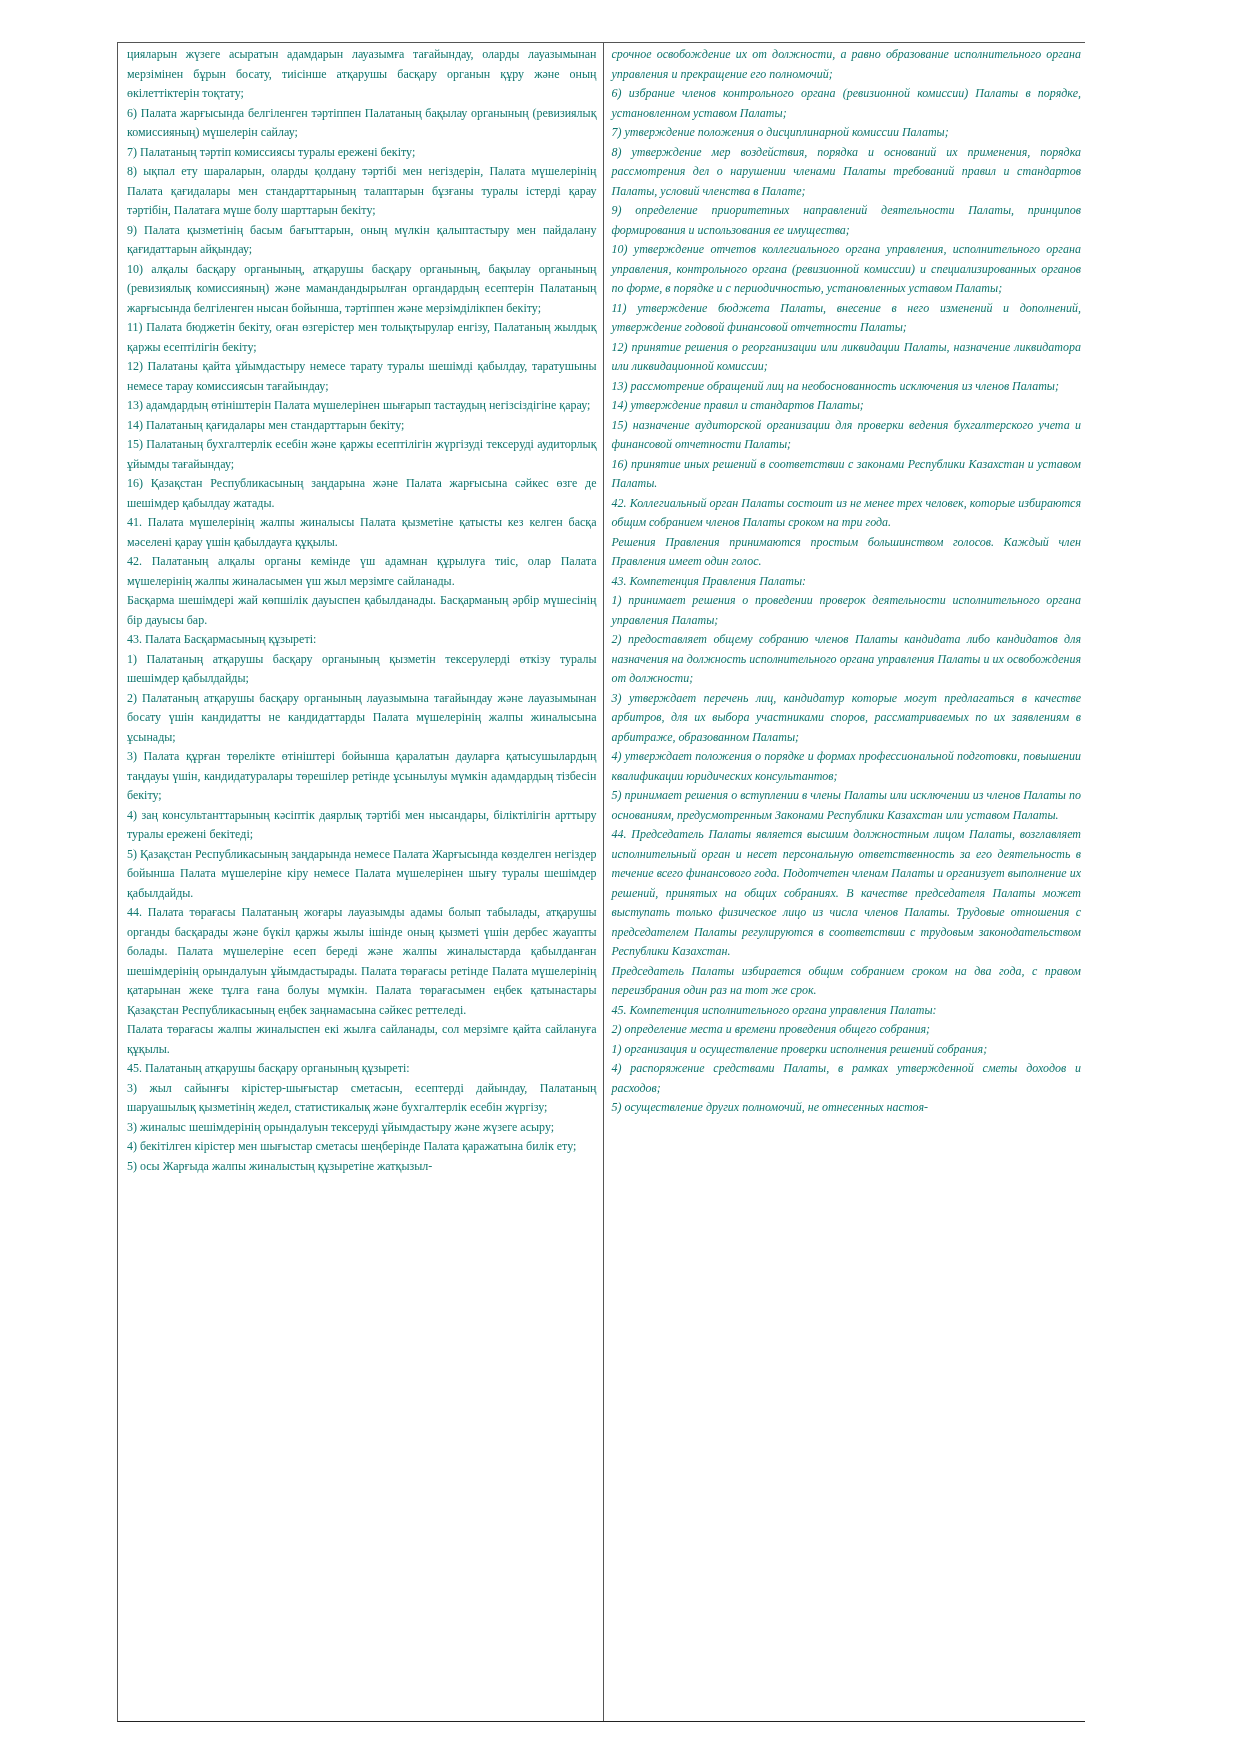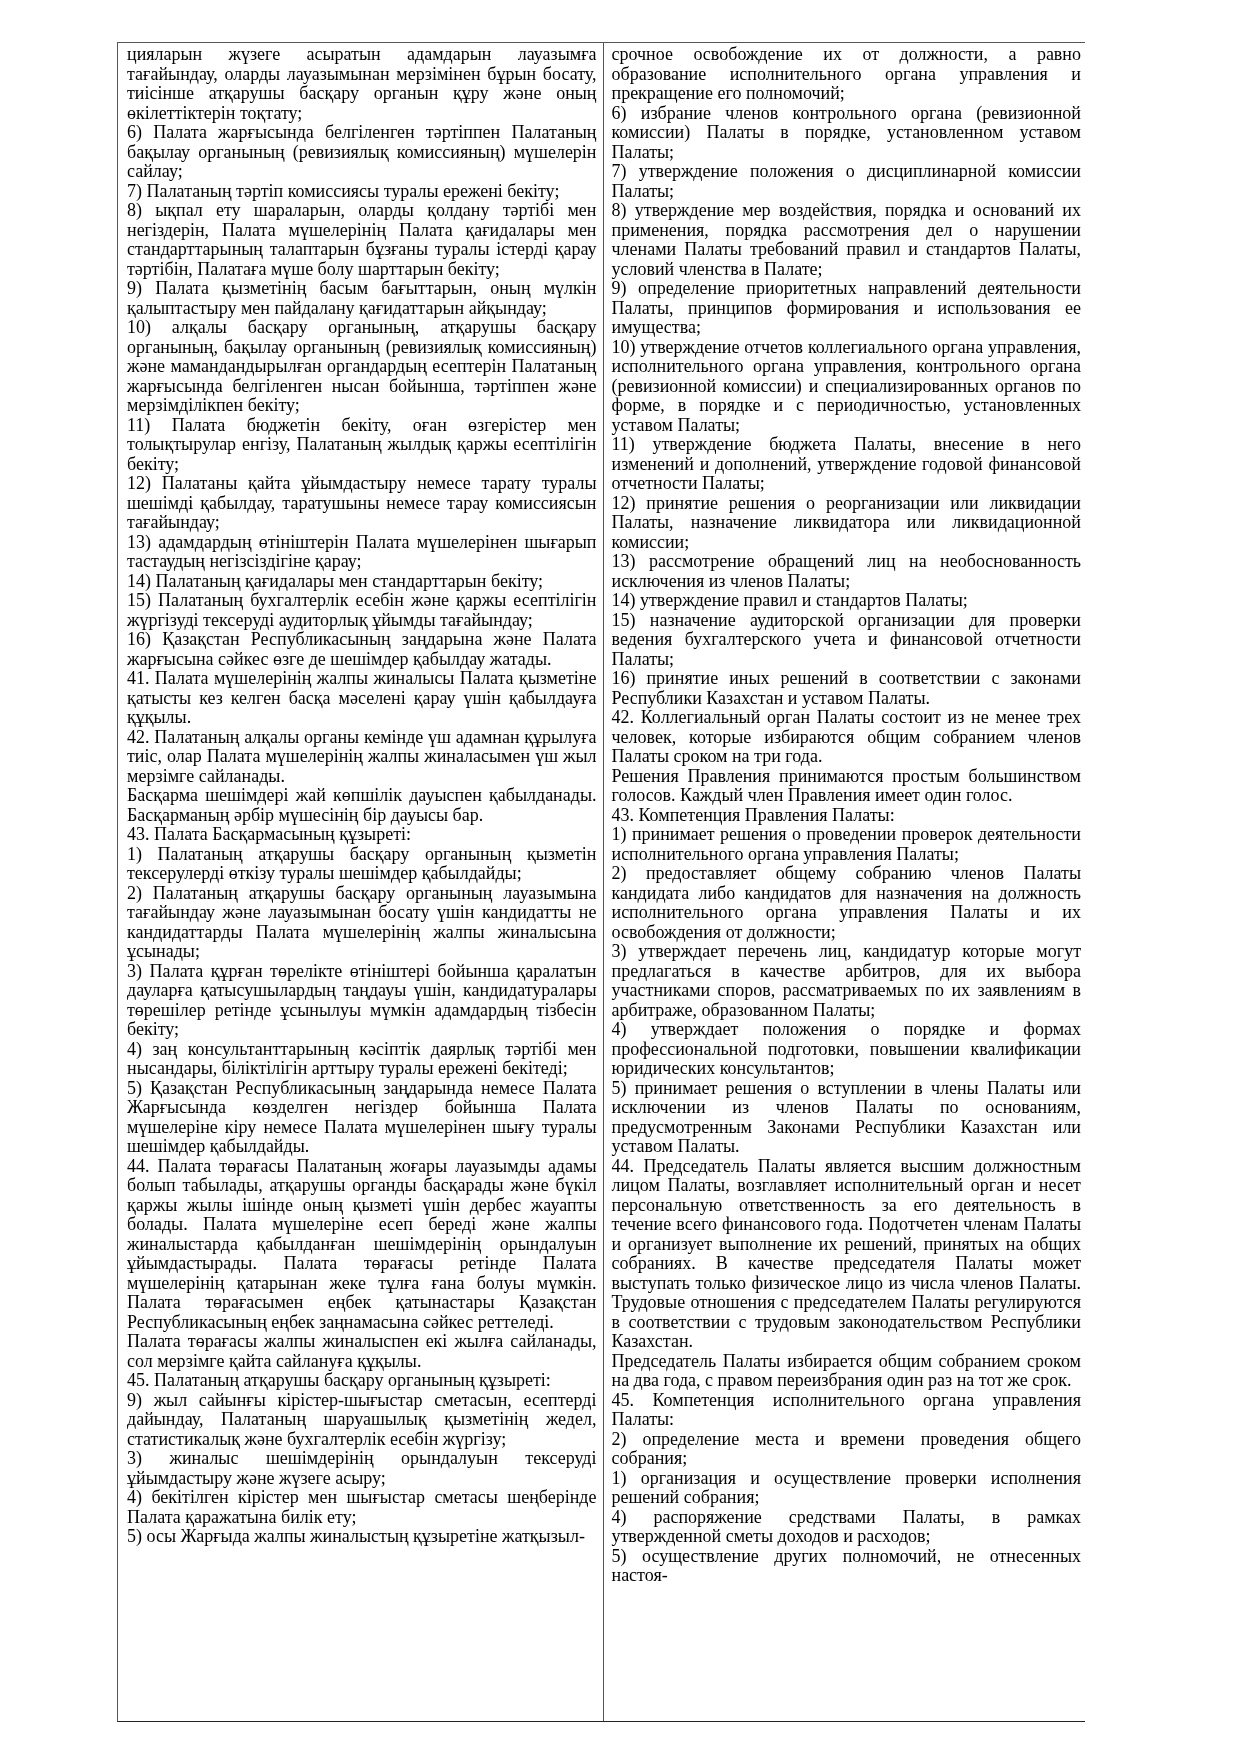--- a/index.html
+++ b/index.html
@@ -11,29 +11,29 @@
     border-top: 1.5px solid #555;
     border-left: 1.5px solid #555;
     border-bottom: 1.5px solid #222;
     display: flex;
     box-sizing: border-box;
   }
   .col {
     box-sizing: border-box;
     padding: 2px 6px 0 9px;
     font-family: "Liberation Serif", "DejaVu Serif", serif;
-    font-size: 18px;
+    font-size: 12px;
     line-height: 19.5px;
-    color: #000000;
+    color: #0f766e;
     text-align: justify;
     hyphens: manual;
     overflow: hidden;
   }
   .col-kk { width: 486px; border-right: 1.5px solid #555; }
-  .col-ru { width: 482px; padding-left: 8px; padding-right: 4px; }
+  .col-ru { width: 482px; padding-left: 8px; padding-right: 4px; font-style: italic; }
   .para { margin: 0; }
 </style>
 </head>
 <body>
 
 <div class="doc-table">
   <div class="col col-kk" id="col-kk">
       <p class="para">цияларын жүзеге асыратын адамдарын лауазымға тағайындау, оларды лауазымынан мерзімінен бұрын босату, тиісінше атқарушы басқару органын құру және оның өкілеттіктерін тоқтату;</p>
       <p class="para">6) Палата жарғысында белгіленген тәртіппен Палатаның бақылау органының (ревизиялық комиссияның) мүшелерін сайлау;</p>
       <p class="para">7) Палатаның тәртіп комиссиясы туралы ережені бекіту;</p>
@@ -51,21 +51,21 @@
       <p class="para">Басқарма шешімдері жай көпшілік дауыспен қабылданады. Басқарманың әрбір мүшесінің бір дауысы бар.</p>
       <p class="para">43. Палата Басқармасының құзыреті:</p>
       <p class="para">1) Палатаның атқарушы басқару органының қызметін тексерулерді өткізу туралы шешімдер қабылдайды;</p>
       <p class="para">2) Палатаның атқарушы басқару органының лауазымына тағайындау және лауазымынан босату үшін кандидатты не кандидаттарды Палата мүшелерінің жалпы жиналысына ұсынады;</p>
       <p class="para">3) Палата құрған төрелікте өтініштері бойынша қаралатын дауларға қатысушылардың таңдауы үшін, кандидатуралары төрешілер ретінде ұсынылуы мүмкін адамдардың тізбесін бекіту;</p>
       <p class="para">4) заң консультанттарының кәсіптік даярлық тәртібі мен нысандары, біліктілігін арттыру туралы ережені бекітеді;</p>
       <p class="para">5) Қазақстан Республикасының заңдарында немесе Палата Жарғысында көзделген негіздер бойынша Палата мүшелеріне кіру немесе Палата мүшелерінен шығу туралы шешімдер қабылдайды.</p>
       <p class="para">44. Палата төрағасы Палатаның жоғары лауазымды адамы болып табылады, атқарушы органды басқарады және бүкіл қаржы жылы ішінде оның қызметі үшін дербес жауапты болады. Палата мүшелеріне есеп береді және жалпы жиналыстарда қабылданған шешімдерінің орындалуын ұйымдастырады. Палата төрағасы ретінде Палата мүшелерінің қатарынан жеке тұлға ғана болуы мүмкін. Палата төрағасымен еңбек қатынастары Қазақстан Республикасының еңбек заңнамасына сәйкес реттеледі.</p>
       <p class="para">Палата төрағасы жалпы жиналыспен екі жылға сайланады, сол мерзімге қайта сайлануға құқылы.</p>
       <p class="para">45. Палатаның атқарушы басқару органының құзыреті:</p>
-      <p class="para">9) жыл сайынғы кірістер-шығыстар сметасын, есептерді дайындау, Палатаның шаруашылық қызметінің жедел, статистикалық және бухгалтерлік есебін жүргізу;</p>
+      <p class="para">3) жыл сайынғы кірістер-шығыстар сметасын, есептерді дайындау, Палатаның шаруашылық қызметінің жедел, статистикалық және бухгалтерлік есебін жүргізу;</p>
       <p class="para">3) жиналыс шешімдерінің орындалуын тексеруді ұйымдастыру және жүзеге асыру;</p>
       <p class="para">4) бекітілген кірістер мен шығыстар сметасы шеңберінде Палата қаражатына билік ету;</p>
       <p class="para">5) осы Жарғыда жалпы жиналыстың құзыретіне жатқызыл-</p>
     </div>
   <div class="col col-ru" id="col-ru">
       <p class="para">срочное освобождение их от должности, а равно образование исполнительного органа управления и прекращение его полномочий;</p>
       <p class="para">6) избрание членов контрольного органа (ревизионной комиссии) Палаты в порядке, установленном уставом Палаты;</p>
       <p class="para">7) утверждение положения о дисциплинарной комиссии Палаты;</p>
       <p class="para">8) утверждение мер воздействия, порядка и оснований их применения, порядка рассмотрения дел о нарушении членами Палаты требований правил и стандартов Палаты, условий членства в Палате;</p>
       <p class="para">9) определение приоритетных направлений деятельности Палаты, принципов формирования и использования ее имущества;</p>

